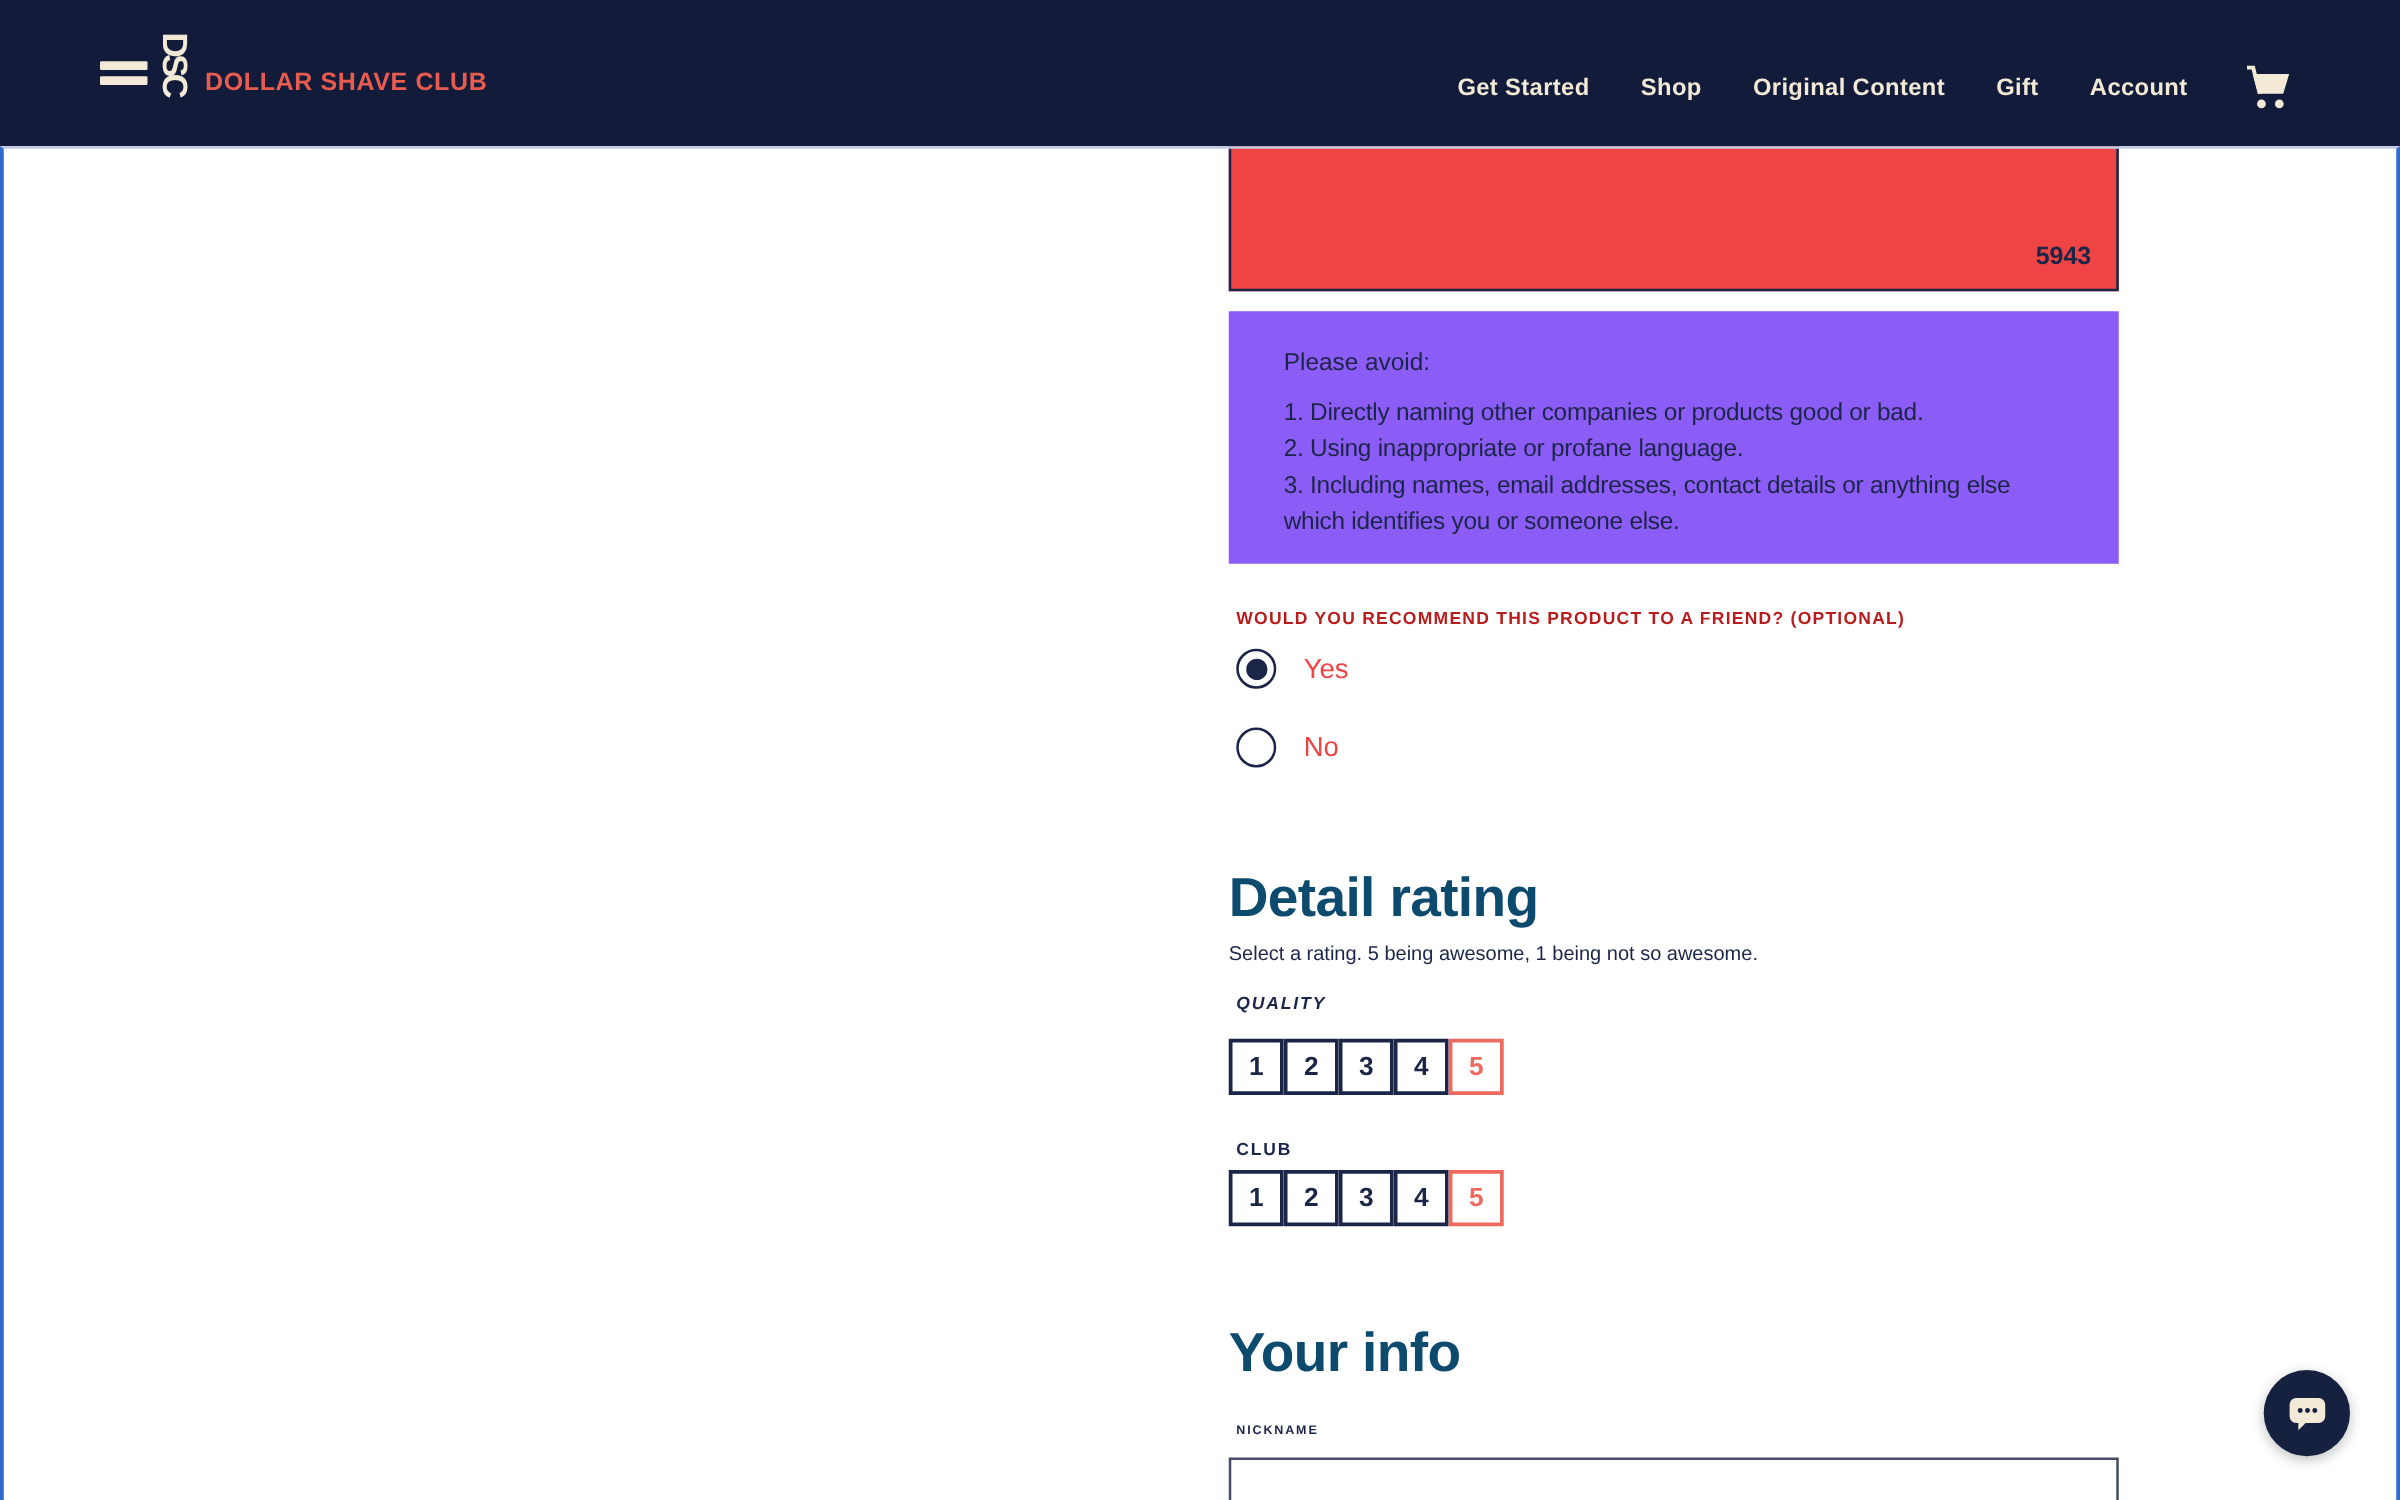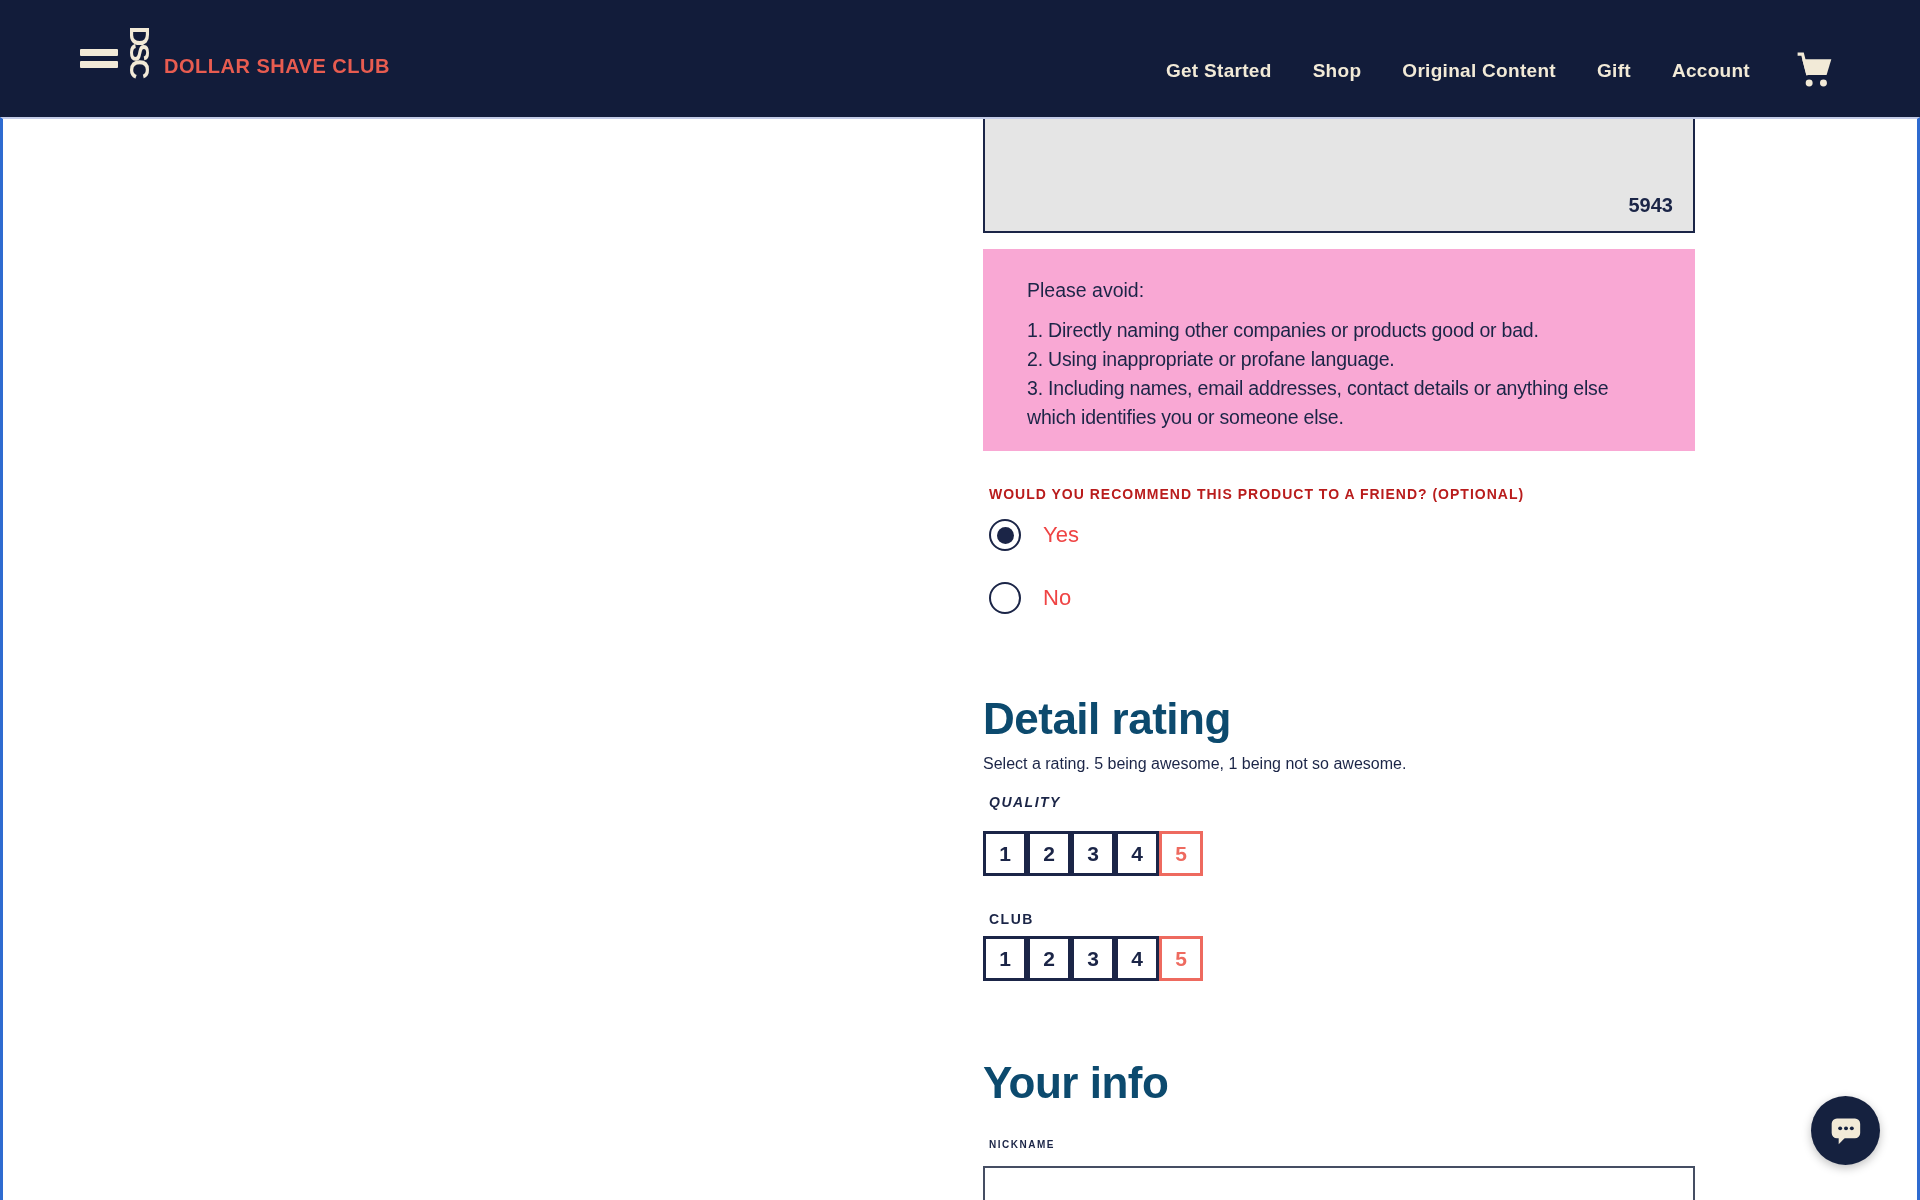--- a/index.html
+++ b/index.html
@@ -17,25 +17,25 @@
   .nav { position:absolute; right:85px; top:0; height:141px; display:flex; align-items:center; gap:41px;justify-content:flex-end; }
   .nav a { color:#f2ead7; font-size:19px; font-weight:bold; text-decoration:none; letter-spacing:0.3px; }
   .cart-btn { background:none; border:none; cursor:pointer; display:flex; align-items:center; }
 
   
   .viewport-outline { position:absolute; left:0; top:117px; width:1920px; height:1083px; border-left:3px solid #2e6bd0; border-right:3px solid #2e6bd0; border-top:2px solid #c3cbe7; pointer-events:none; z-index:30; }
 
   
   .content { position:absolute; left:983px; top:0; width:712px; }
 
-  .review-box { position:absolute; left:0; top:80px; width:712px; height:153px; border:2px solid #1b2547; background:#e5e5e5; }
+  .review-box { position:absolute; left:0; top:80px; width:712px; height:153px; border:2px solid #1b2547; background:#ef4444; }
   .review-box textarea { position:absolute; left:0; top:0; width:100%; height:100%; border:none; outline:none; resize:none; background:transparent; font-family:"Liberation Sans", sans-serif; font-size:20px; color:#1b2547; padding:10px 14px; }
   .char-count { position:absolute; right:20px; bottom:14px; font-size:20px; font-weight:bold; color:#1b2547; }
 
-  .avoid-box { position:absolute; left:0; top:249px; width:712px; height:202px; background:#f9a8d4; color:#1b2547; padding:30px 44px; }
+  .avoid-box { position:absolute; left:0; top:249px; width:712px; height:202px; background:#8b5cf6; color:#1b2547; padding:30px 44px; }
   .avoid-box .avoid-title { font-size:19.5px; margin-bottom:14px; }
   .avoid-box .avoid-item { font-size:19.5px; line-height:29px; letter-spacing:-0.2px; }
 
   .recommend-label { position:absolute; left:6px; top:486px; font-size:14px; font-weight:bold; color:#b91c1c; letter-spacing:1px; }
   .radio-row { position:absolute; left:6px; display:flex; align-items:center; gap:22px; cursor:pointer; }
   .radio-row.yes { top:519px; }
   .radio-row.no  { top:582px; }
   .radio-circle { width:32px; height:32px; border:2px solid #1b2547; border-radius:50%; background:#ffffff; display:flex; align-items:center; justify-content:center; }
   .radio-dot { width:17px; height:17px; border-radius:50%; background:#1b2547; }
   .radio-label { font-size:22px; color:#ef4444; }

